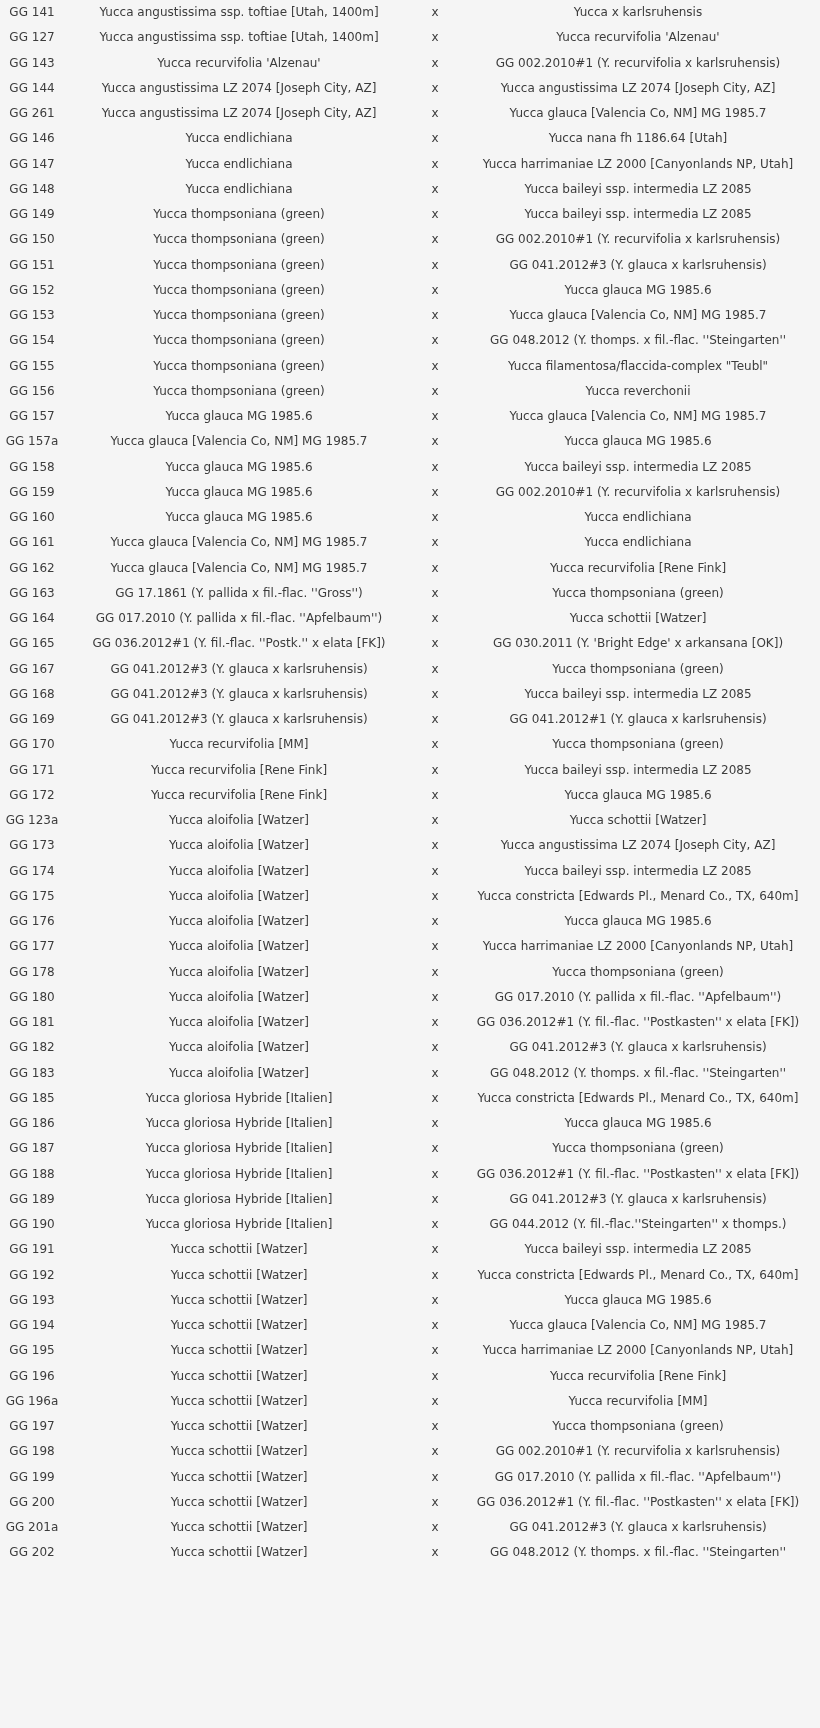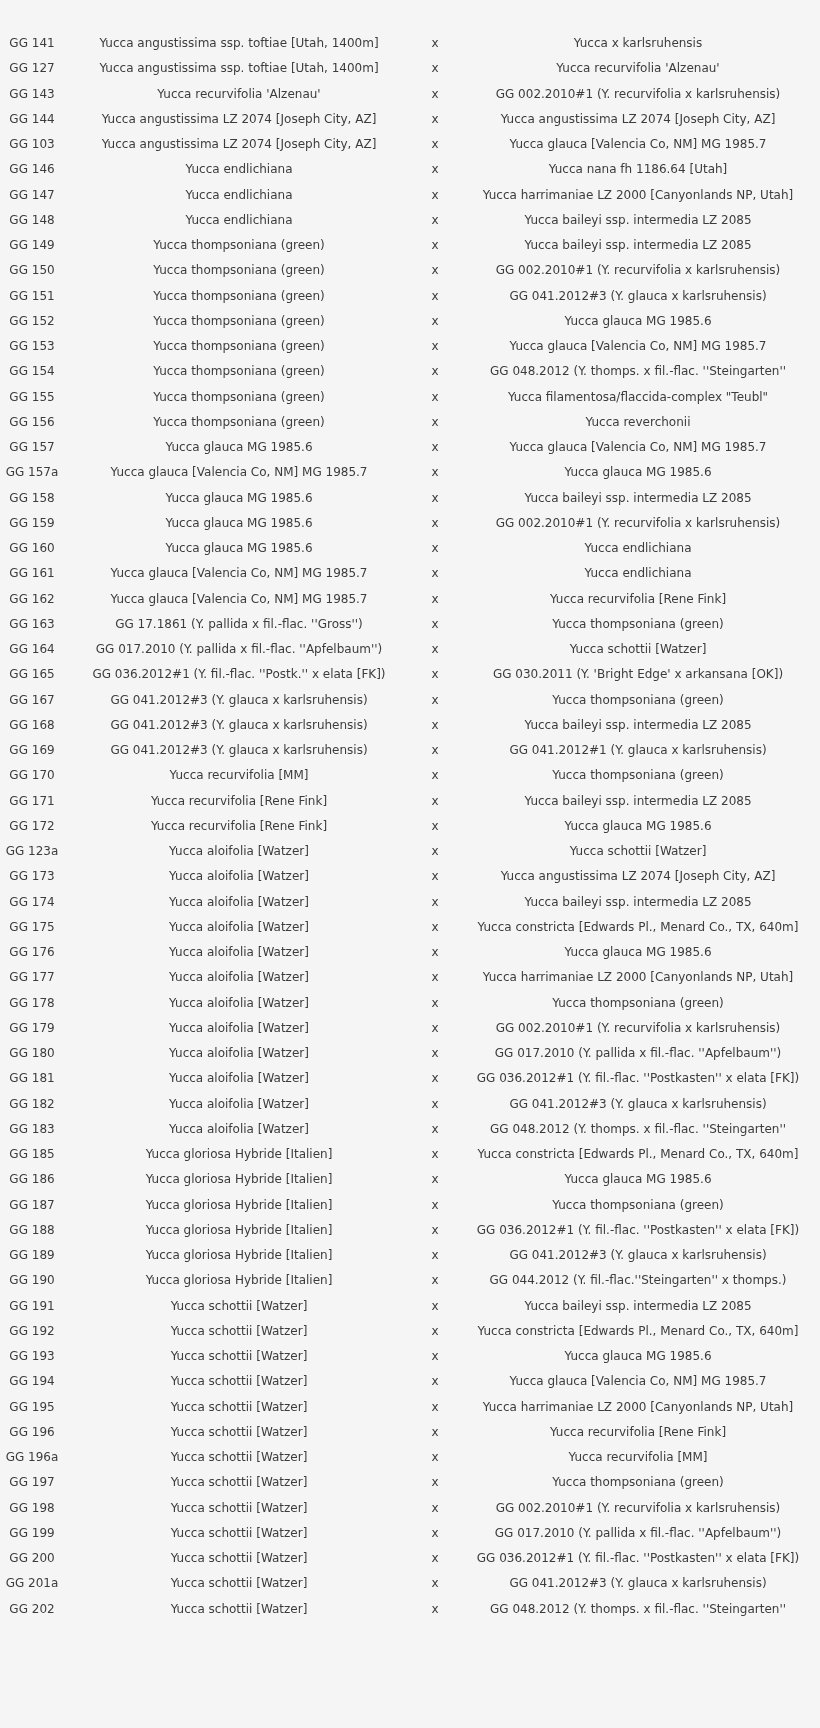--- a/index.html
+++ b/index.html
@@ -6,21 +6,20 @@
     margin: 0;
     padding: 0;
     background: #f5f5f5;
   }
   body {
     width: 820px;
     min-height: 1728px;
     font-family: "DejaVu Sans", "Liberation Sans", sans-serif;
   }
   main[data-name="crossings-page"] {
-    padding-top: 31px;
   }
   table[data-name="yucca-cross-table"] {
     width: 820px;
     border-collapse: collapse;
     table-layout: fixed;
   }
   col.col-id     { width: 64px; }
   col.col-seed   { width: 350px; }
   col.col-cross  { width: 42px; }
   col.col-pollen { width: 364px; }
@@ -65,21 +64,21 @@
           <td data-name="cross-symbol">x</td>
           <td data-name="pollen-parent">GG 002.2010#1 (Y. recurvifolia x karlsruhensis)</td>
         </tr>
         <tr data-name="table-row">
           <td data-name="accession-id">GG 144</td>
           <td data-name="seed-parent">Yucca angustissima LZ 2074 [Joseph City, AZ]</td>
           <td data-name="cross-symbol">x</td>
           <td data-name="pollen-parent">Yucca angustissima LZ 2074 [Joseph City, AZ]</td>
         </tr>
         <tr data-name="table-row">
-          <td data-name="accession-id">GG 103</td>
+          <td data-name="accession-id">GG 261</td>
           <td data-name="seed-parent">Yucca angustissima LZ 2074 [Joseph City, AZ]</td>
           <td data-name="cross-symbol">x</td>
           <td data-name="pollen-parent">Yucca glauca [Valencia Co, NM] MG 1985.7</td>
         </tr>
         <tr data-name="table-row">
           <td data-name="accession-id">GG 146</td>
           <td data-name="seed-parent">Yucca endlichiana</td>
           <td data-name="cross-symbol">x</td>
           <td data-name="pollen-parent">Yucca nana fh 1186.64 [Utah]</td>
         </tr>
@@ -273,26 +272,20 @@
           <td data-name="accession-id">GG 177</td>
           <td data-name="seed-parent">Yucca aloifolia [Watzer]</td>
           <td data-name="cross-symbol">x</td>
           <td data-name="pollen-parent">Yucca harrimaniae LZ 2000 [Canyonlands NP, Utah]</td>
         </tr>
         <tr data-name="table-row">
           <td data-name="accession-id">GG 178</td>
           <td data-name="seed-parent">Yucca aloifolia [Watzer]</td>
           <td data-name="cross-symbol">x</td>
           <td data-name="pollen-parent">Yucca thompsoniana (green)</td>
-        </tr>
-        <tr data-name="table-row">
-          <td data-name="accession-id">GG 179</td>
-          <td data-name="seed-parent">Yucca aloifolia [Watzer]</td>
-          <td data-name="cross-symbol">x</td>
-          <td data-name="pollen-parent">GG 002.2010#1 (Y. recurvifolia x karlsruhensis)</td>
         </tr>
         <tr data-name="table-row">
           <td data-name="accession-id">GG 180</td>
           <td data-name="seed-parent">Yucca aloifolia [Watzer]</td>
           <td data-name="cross-symbol">x</td>
           <td data-name="pollen-parent">GG 017.2010 (Y. pallida x fil.-flac. ''Apfelbaum'')</td>
         </tr>
         <tr data-name="table-row">
           <td data-name="accession-id">GG 181</td>
           <td data-name="seed-parent">Yucca aloifolia [Watzer]</td>

